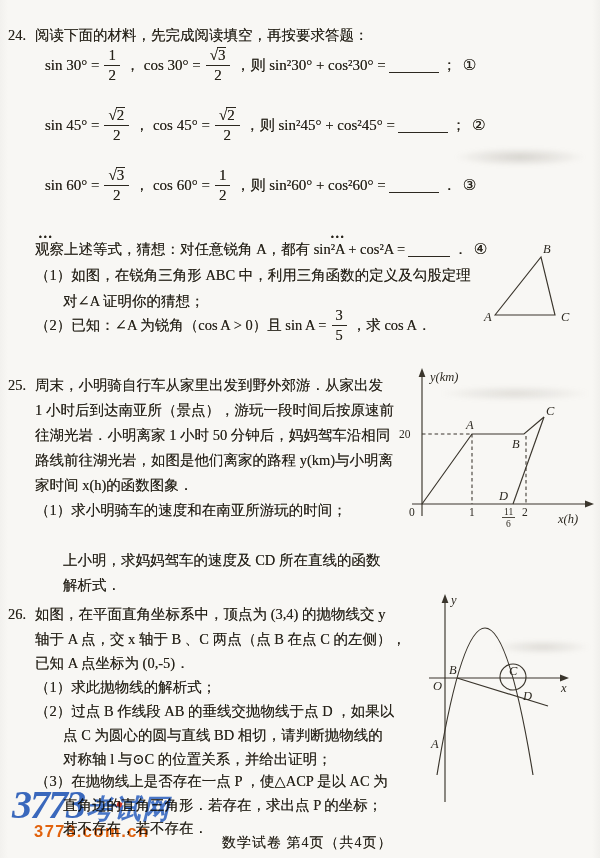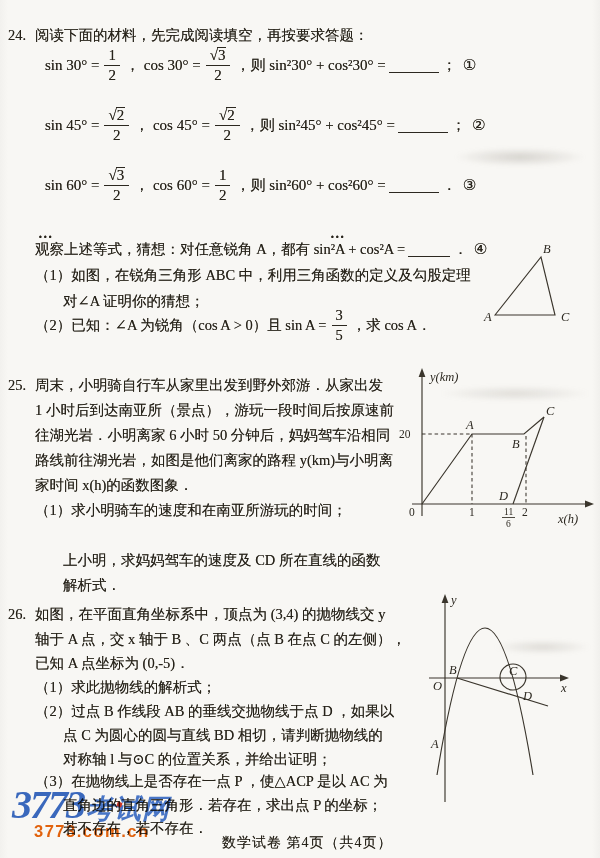--- a/index.html
+++ b/index.html
@@ -128,21 +128,21 @@
     <polygon class="curve" points="17,73 63,15 77,73"></polygon>
     <text class="lbl" x="6" y="79">A</text>
     <text class="lbl" x="65" y="11">B</text>
     <text class="lbl" x="83" y="79">C</text>
   </svg>
 
   <div class="t" style="left:8px;top:376px;">
     <span class="qnum">25.</span><span>周末，小明骑自行车从家里出发到野外郊游．从家出发</span>
   </div>
   <div class="t" style="left:35px;top:401px;">1 小时后到达南亚所（景点），游玩一段时间后按原速前</div>
-  <div class="t" style="left:35px;top:426px;">往湖光岩．小明离家 6 小时 50 分钟后，妈妈驾车沿相同</div>
+  <div class="t" style="left:35px;top:426px;">往湖光岩．小明离家 1 小时 50 分钟后，妈妈驾车沿相同</div>
   <div class="t" style="left:35px;top:451px;">路线前往湖光岩，如图是他们离家的路程 y(km)与小明离</div>
   <div class="t" style="left:35px;top:476px;">家时间 x(h)的函数图象．</div>
   <div class="t" style="left:35px;top:501px;">（1）求小明骑车的速度和在南亚所游玩的时间；</div>
   <div class="t" style="left:63px;top:551px;">上小明，求妈妈驾车的速度及 CD 所在直线的函数</div>
   <div class="t" style="left:63px;top:576px;">解析式．</div>
 
   <svg style="left:398px;top:366px;" width="202" height="166" viewBox="0 0 202 166">
     <line class="axis" x1="24" y1="8" x2="24" y2="150"></line>
     <polygon fill="#3a352c" points="24,2 20.6,11 27.4,11"></polygon>
     <line class="axis" x1="14" y1="138" x2="190" y2="138"></line>

